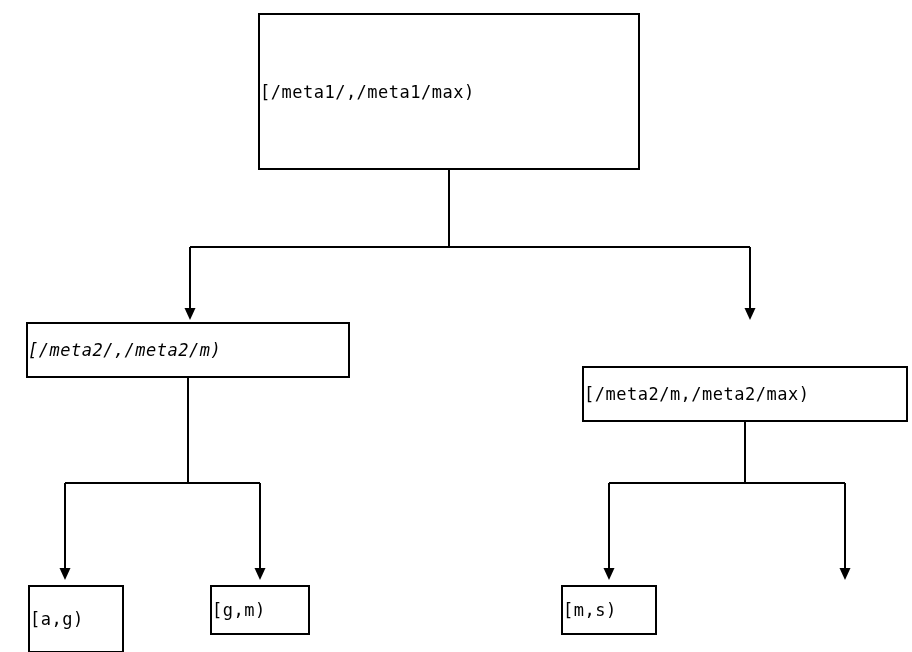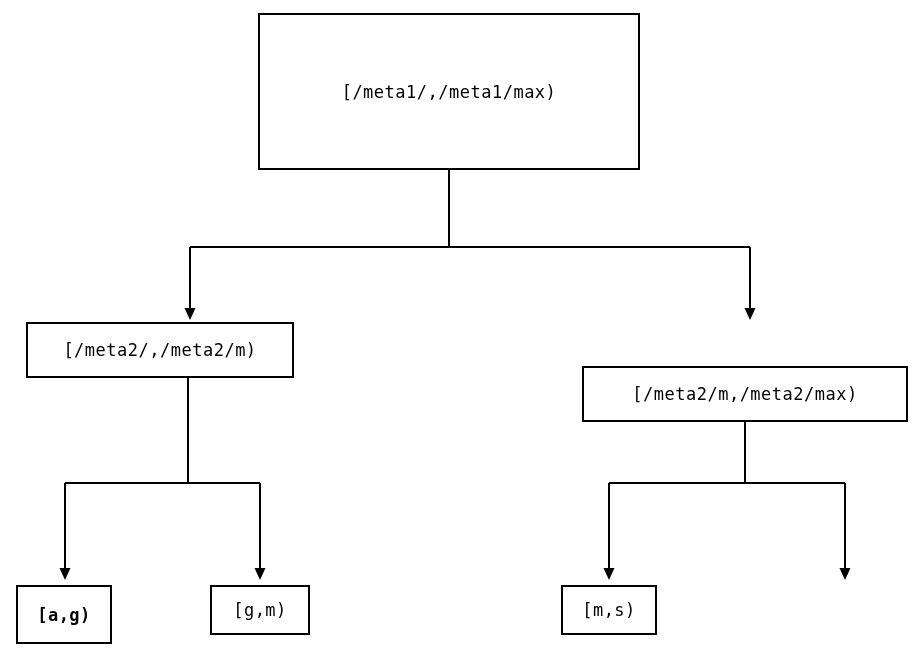--- a/index.html
+++ b/index.html
@@ -22,30 +22,30 @@
     height: 652px;
     pointer-events: none;
   }
   .tree-node {
     position: absolute;
     box-sizing: border-box;
     border: 2px solid #000000;
     background: #ffffff;
     display: flex;
     align-items: center;
-    justify-content: center;
+    justify-content: flex-start;
     font-size: 17px;
     color: #000000;
     white-space: nowrap;
     letter-spacing: 0.5px;
   }
   .node-root   { left: 258px; top: 13px;  width: 382px; height: 157px; }
-  .node-left2  { left: 26px;  top: 322px; width: 268px; height: 56px; }
+  .node-left2  { left: 26px;  top: 322px; width: 324px; height: 56px; font-style: italic; }
   .node-right2 { left: 582px; top: 322px; width: 326px; height: 56px; margin-top: 44px; }
-  .leaf-1 { left: 16px;  top: 585px; width: 96px;  height: 59px; font-weight: bold; }
+  .leaf-1 { left: 28px;  top: 585px; width: 96px;  height: 68px; }
   .leaf-2 { left: 210px; top: 585px; width: 100px; height: 50px; }
   .leaf-3 { left: 561px; top: 585px; width: 96px;  height: 50px; }
   .leaf-4 { left: 780px; top: 585px; width: 130px; height: 50px; }
 </style>
 </head>
 <body>
 
 <div class="diagram-canvas">
 
   <svg class="connector-layer" viewBox="0 0 912 652" xmlns="http://www.w3.org/2000/svg">

